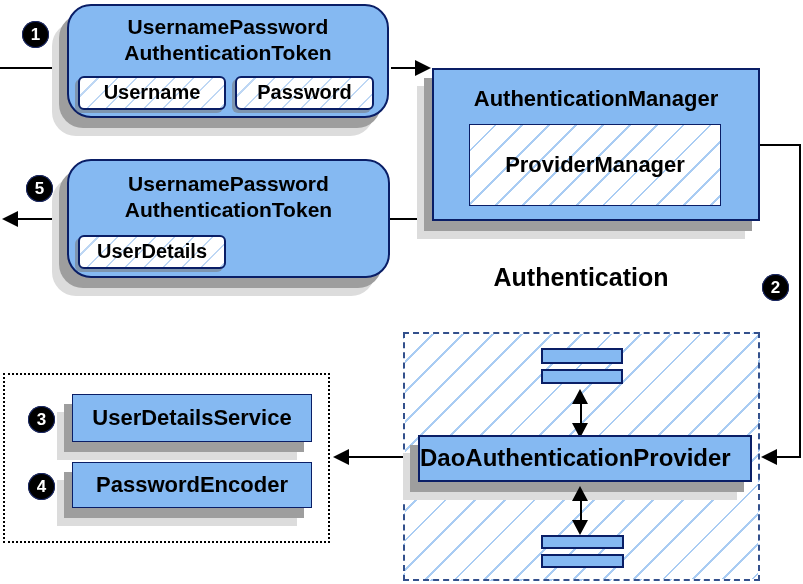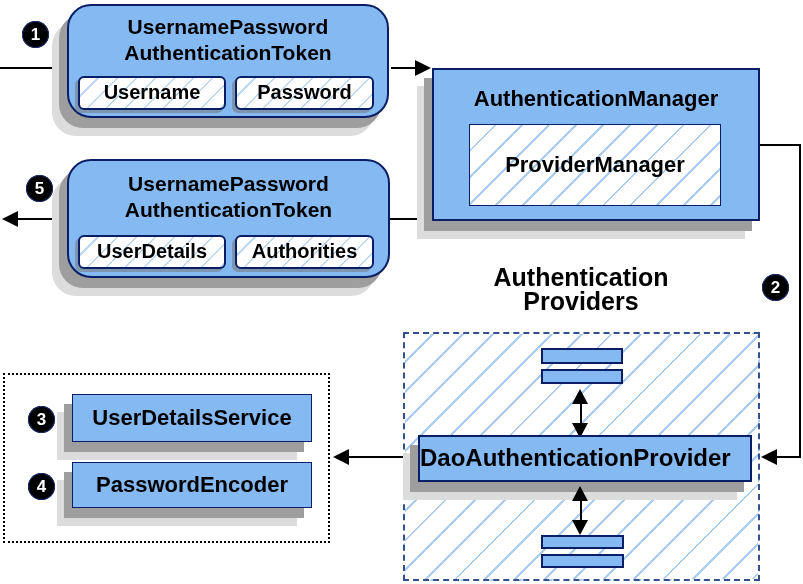--- a/index.html
+++ b/index.html
@@ -96,31 +96,29 @@
     <div class="field-box" style="left:9px;top:70px;width:148px;height:34px;line-height:29px;">Username</div>
     <div class="field-box" style="left:166px;top:70px;width:139px;height:34px;line-height:29px;">Password</div>
   </div>
 
   <div class="token-box shadowed" style="left:67px;top:159px;width:323px;height:119px;">
     <div class="token-title" style="top:10px;">
       <span style="display:block;">UsernamePassword</span>
       <span style="display:block;">AuthenticationToken</span>
     </div>
     <div class="field-box" style="left:9px;top:74px;width:148px;height:34px;line-height:29px;">UserDetails</div>
-    <div class="field-box" style="left:166px;top:74px;width:139px;height:34px;line-height:29px;">Authorities</div>
   </div>
 
   <div class="rect-box shadowed" style="left:432px;top:68px;width:328px;height:153px;">
     <div class="token-title" style="top:16px;font-size:22px;">AuthenticationManager</div>
     <div class="white-hatch" style="position:absolute;left:35px;top:54px;width:252px;height:82px;border:1.5px solid var(--box_border,#0a1e66);text-align:center;font-weight:bold;font-size:22px;line-height:79px;">ProviderManager</div>
   </div>
 
   <div class="center-label" style="left:466px;top:265px;width:230px;font-size:25px;line-height:24px;">
     <span style="display:block;">Authentication</span>
-    <span style="display:block;">Providers</span>
   </div>
 
   <div class="providers-box" style="left:403px;top:332px;width:357px;height:249px;"></div>
 
   <div class="bar" style="left:541px;top:348px;width:82px;height:16px;"></div>
   <div class="bar" style="left:541px;top:369px;width:82px;height:15px;"></div>
 
   <div class="vline" style="left:580px;top:397px;height:30px;"></div>
   <div class="tri tri-up" style="left:572px;top:389px;"></div>
   <div class="tri tri-down" style="left:572px;top:423px;"></div>

